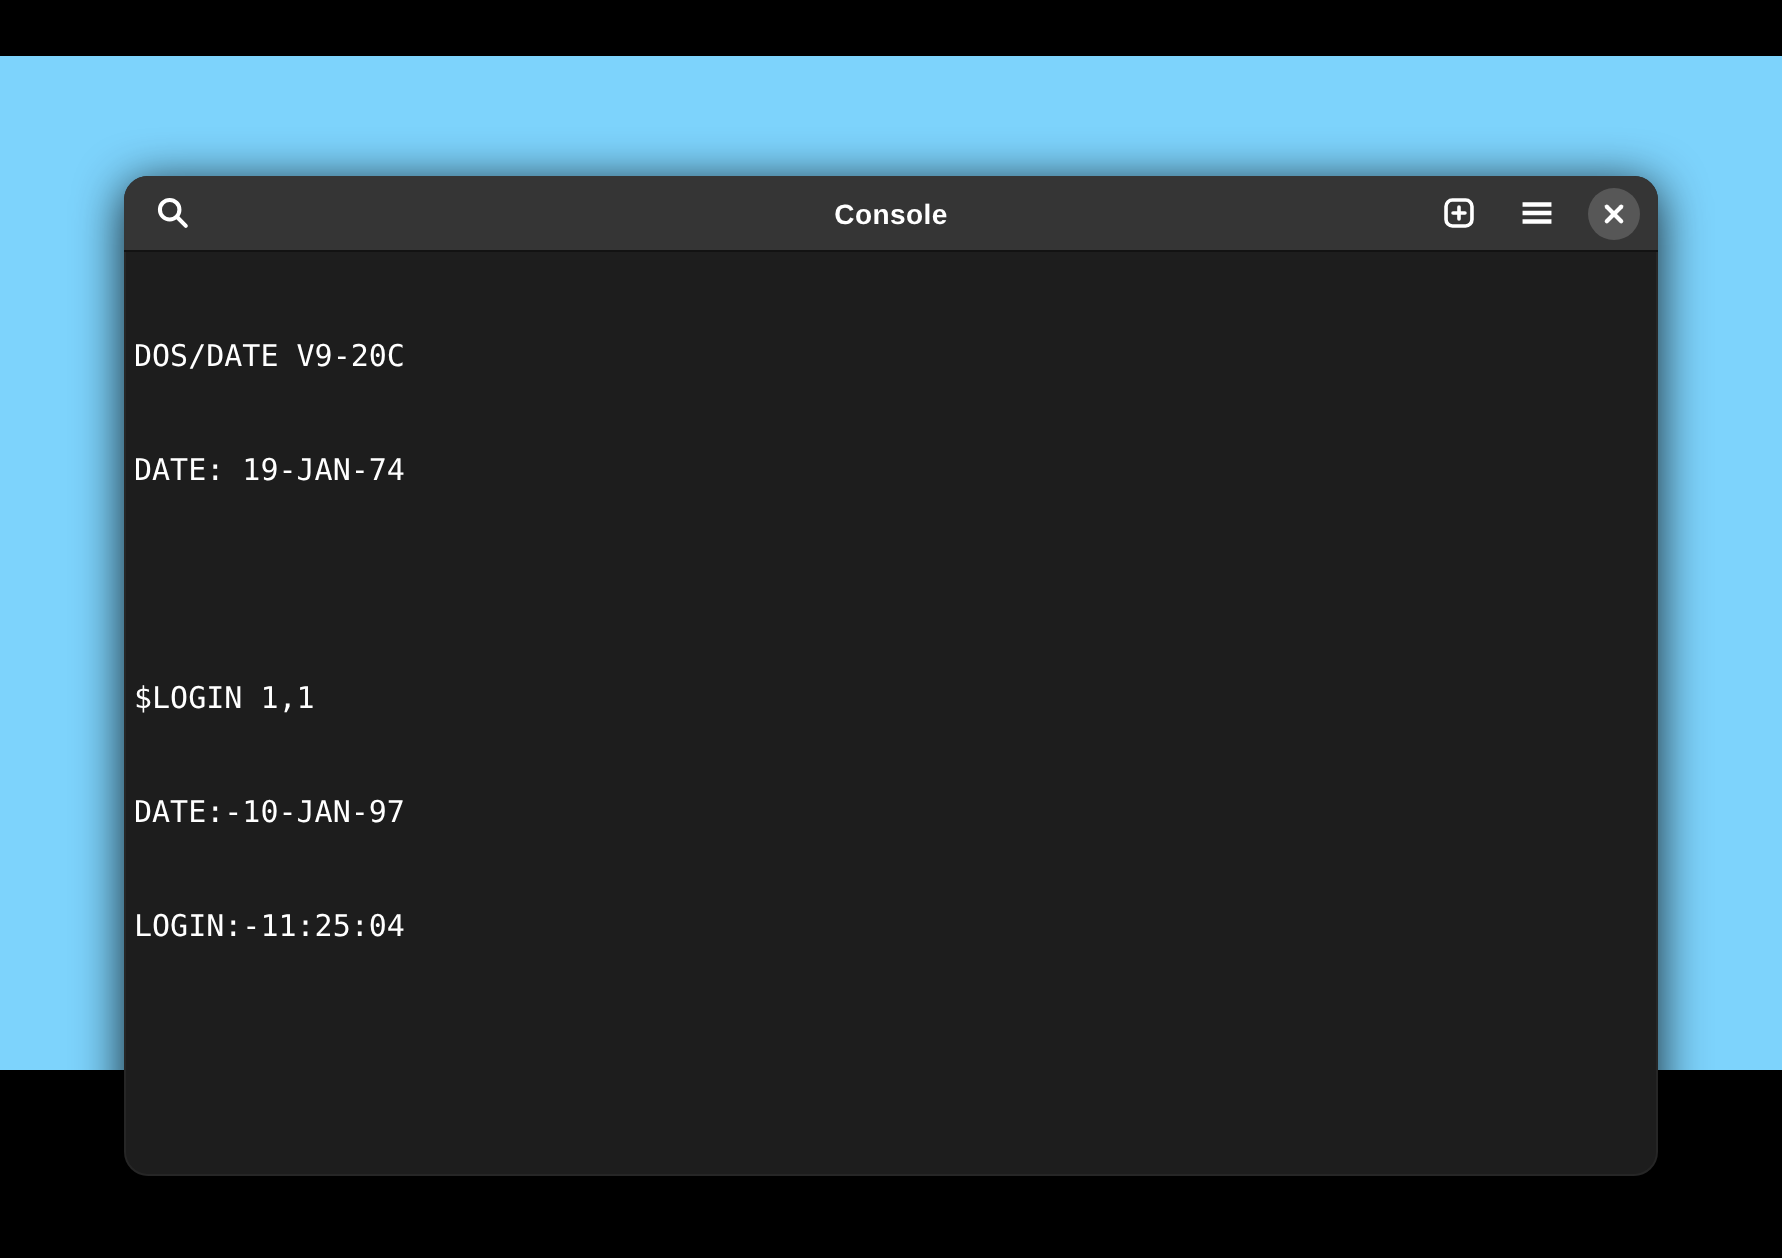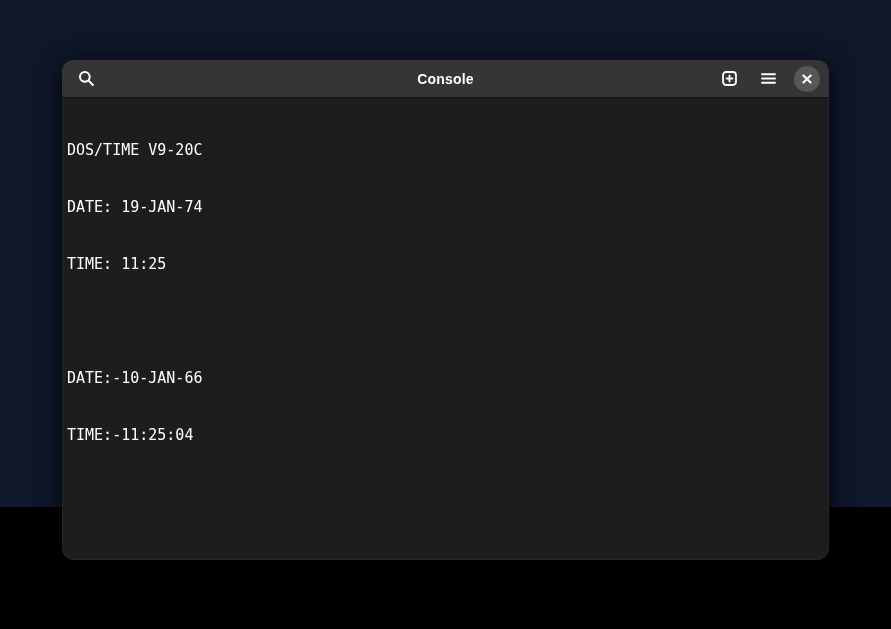--- a/index.html
+++ b/index.html
@@ -7,21 +7,22 @@
     padding: 0;
     width: 891px;
     height: 629px;
     background: #000000;
     overflow: hidden;
   }
   .desktop {
     position: relative;
     width: 891px;
     height: 507px;
-    background: #0f172a;
+    background: #7dd3fc;
+    margin-top: 28px;
   }
   .window {
     position: absolute;
     left: 62px;
     top: 60px;
     width: 767px;
     height: 500px;
     border-radius: 12px;
     background: #1d1d1d;
     overflow: hidden;
@@ -114,26 +115,26 @@
         <button class="icon-btn close-btn">
           <svg width="12" height="12" viewBox="0 0 12 12">
             <line x1="2.4" y1="2.4" x2="9.6" y2="9.6" stroke="#ffffff" stroke-width="2.1" stroke-linecap="round"></line>
             <line x1="9.6" y1="2.4" x2="2.4" y2="9.6" stroke="#ffffff" stroke-width="2.1" stroke-linecap="round"></line>
           </svg>
         </button>
       </div>
     </div>
 
     <div class="terminal">
-      <div class="line">DOS/TIME V9-20C</div>
+      <div class="line">DOS/DATE V9-20C</div>
       <div class="line">DATE: 19-JAN-74</div>
-      <div class="line">TIME: 11:25</div>
       <div class="line"></div>
-      <div class="line">DATE:-10-JAN-66</div>
-      <div class="line">TIME:-11:25:04</div>
+      <div class="line">$LOGIN 1,1</div>
+      <div class="line">DATE:-10-JAN-97</div>
+      <div class="line">LOGIN:-11:25:04</div>
       
       
       
       
       
       
       
       
       
       

